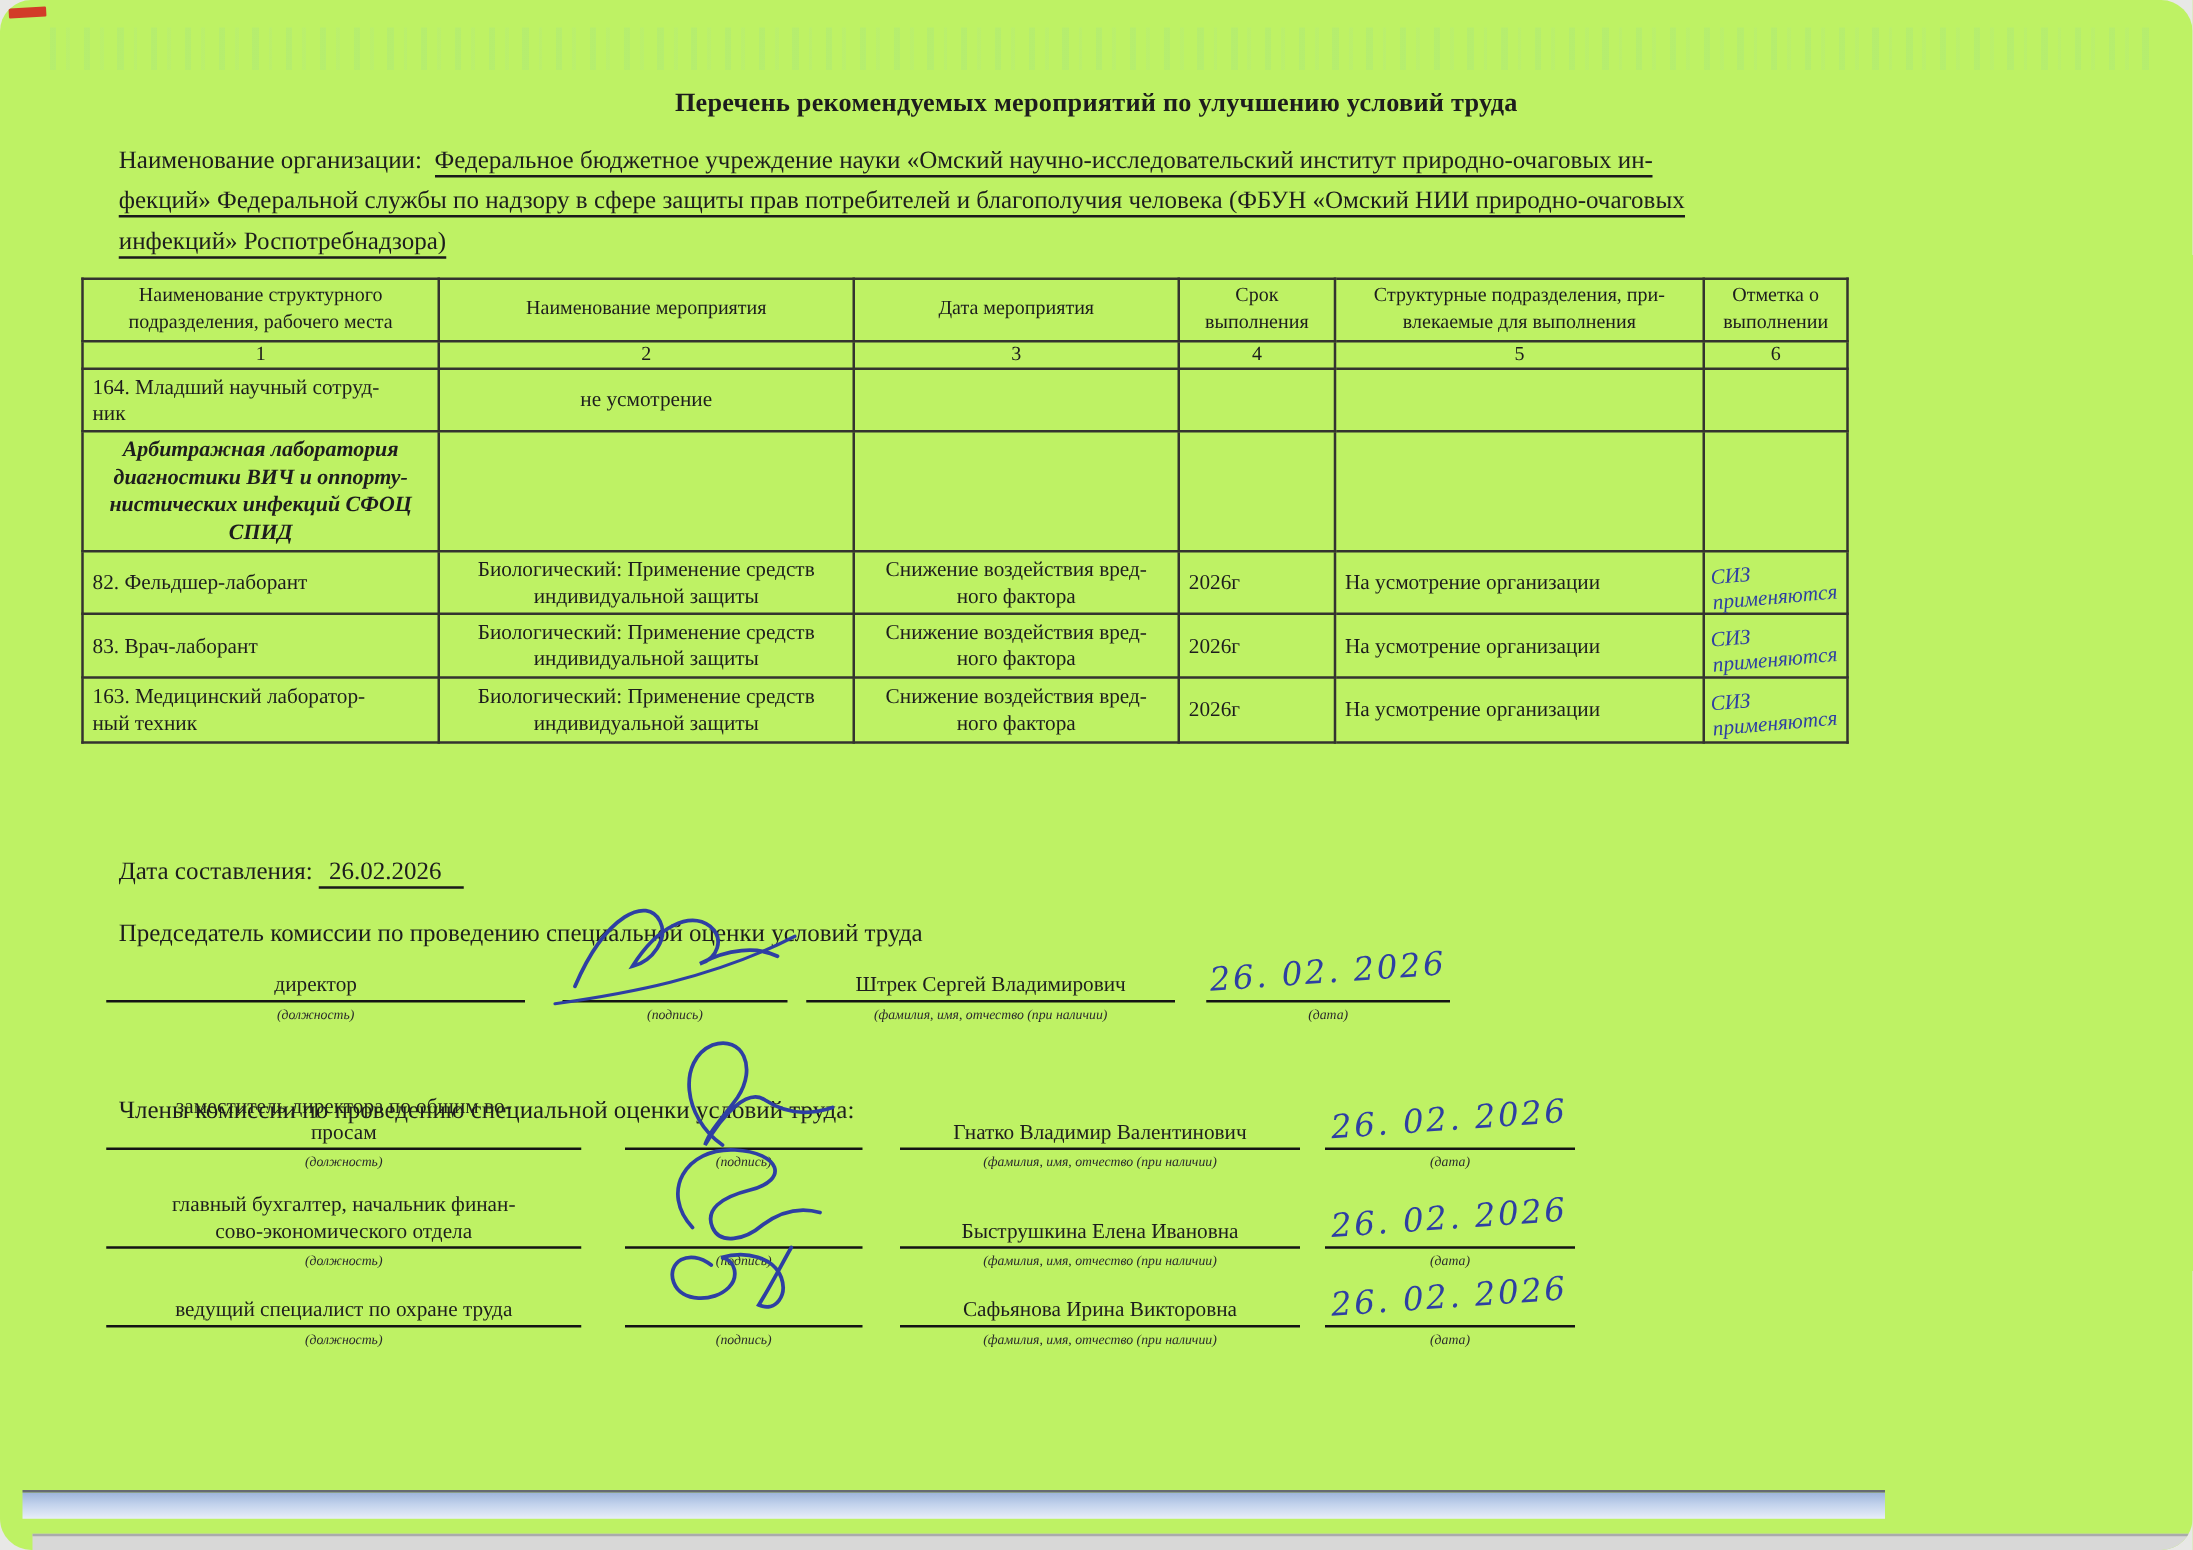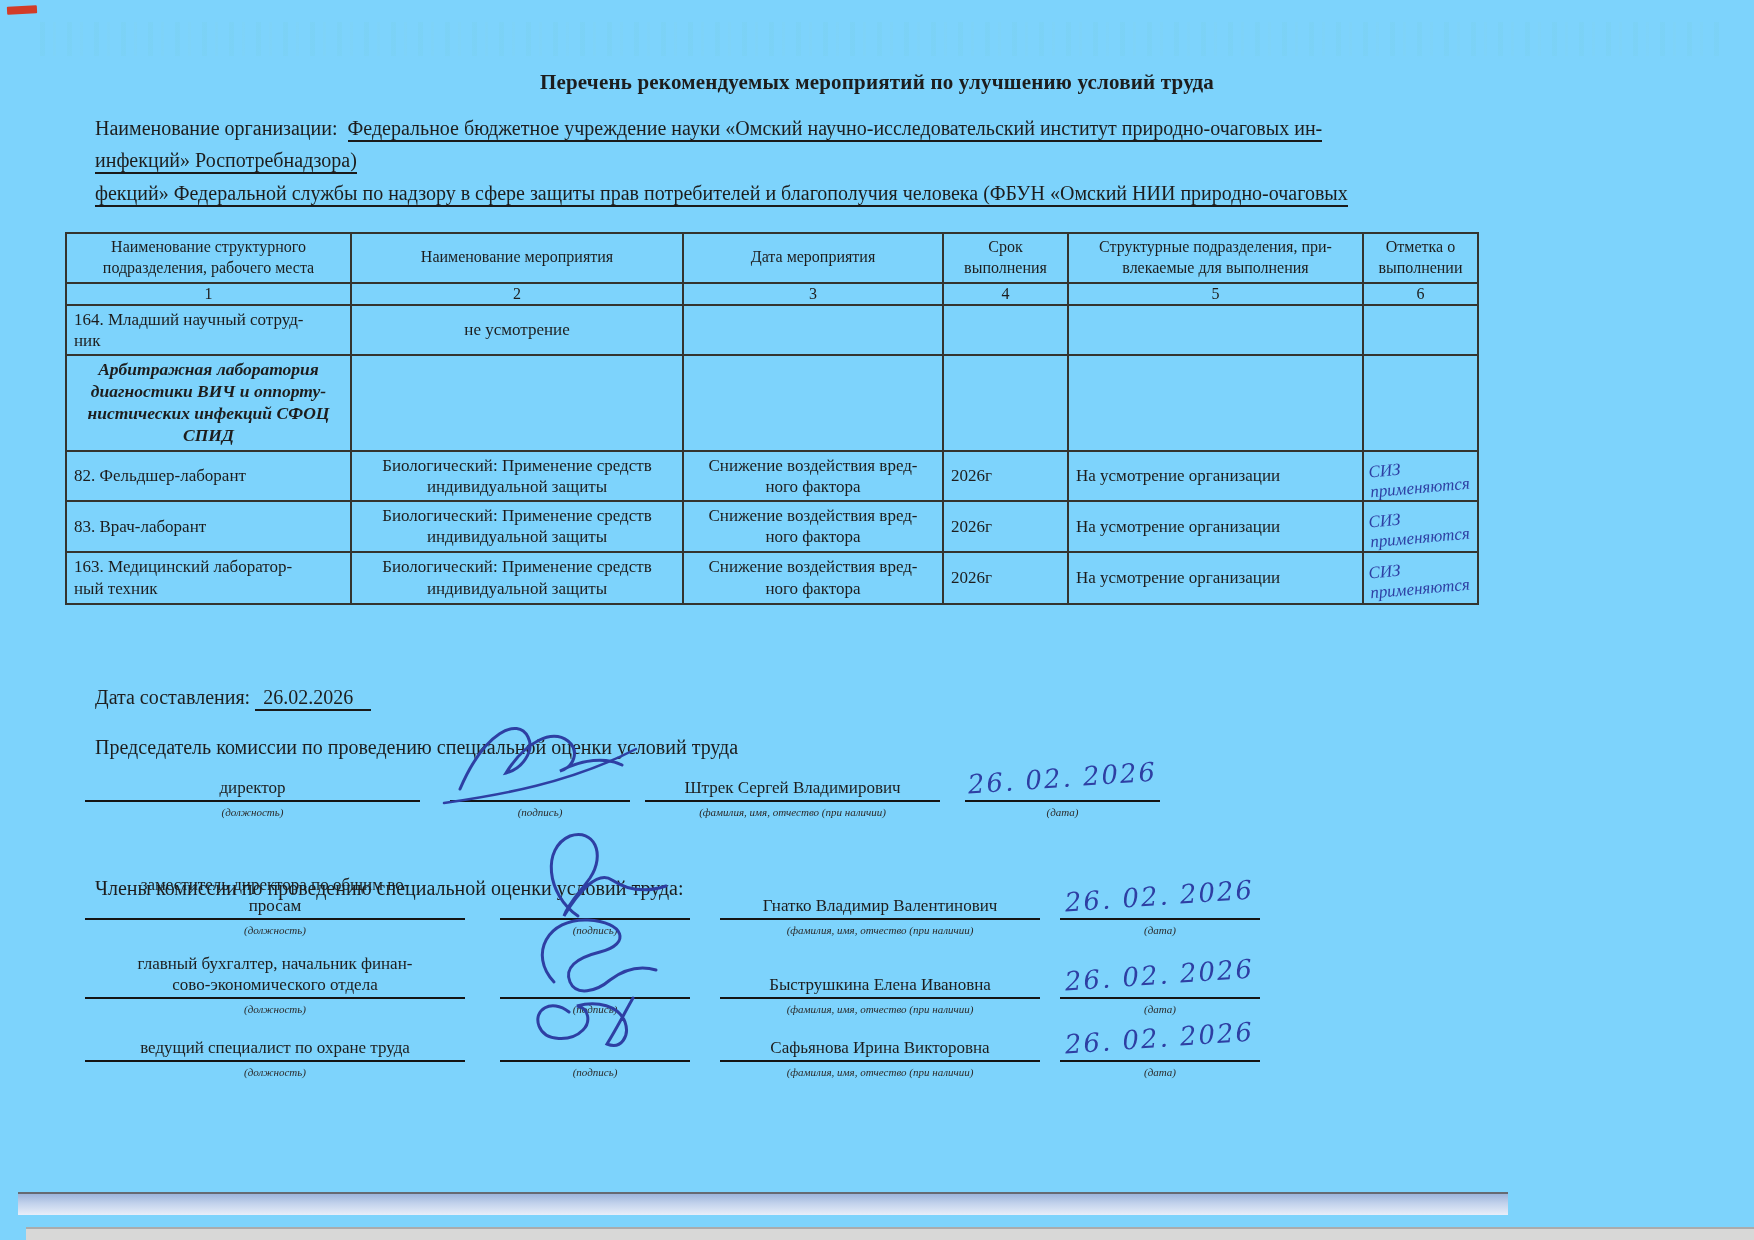--- a/index.html
+++ b/index.html
@@ -1,22 +1,23 @@
 <!DOCTYPE html>
 <html lang="ru"><head>
 <meta charset="utf-8">
 <style>
   html,body{margin:0;padding:0;background:#e8e8e6;}
   .page{
     position:relative;
     width:1754px;height:1240px;
-    background:#7dd3fc;
+    background:#bef264;
     overflow:hidden;
     font-family:"Liberation Serif","DejaVu Serif",serif;
     color:#1d1d1d;
+    border-radius:25px;
   }
   
   .noise-top{
     position:absolute;top:22px;left:40px;right:30px;height:34px;
     background:repeating-linear-gradient(90deg, rgba(110,200,195,.10) 0 5px, transparent 5px 13px,
                rgba(140,210,205,.07) 13px 16px, transparent 16px 27px);
     pointer-events:none;
   }
   .red-mark{
     position:absolute;top:6px;left:7px;width:30px;height:8px;
@@ -33,21 +34,21 @@
   }
   
   .title{
     position:absolute;top:70px;left:0;right:0;margin:0;
     text-align:center;font-size:21px;font-weight:bold;letter-spacing:.2px;
   }
   .org{position:absolute;top:112px;left:95px;width:1385px;font-size:20px;line-height:1.62;}
   .org .u{border-bottom:2px solid #1a1a1a;padding-bottom:1px;}
   
   table.main{
-    position:absolute;left:65px;top:232px;width:1412px;
+    position:absolute;left:65px;top:222px;width:1412px;
     border-collapse:collapse;table-layout:fixed;
   }
   table.main td,table.main th{
     border:2px solid #34342f;
     padding:3px 7px;vertical-align:middle;
     font-weight:normal;
   }
   table.main th{font-size:16px;line-height:1.3;text-align:center;}
   table.main td{font-size:17px;line-height:1.25;}
   .pre{white-space:pre-line;}
@@ -94,22 +95,22 @@
 
 <div class="page">
 
   <div class="noise-top"></div>
   <div class="red-mark"></div>
 
   <h1 class="title">Перечень рекомендуемых мероприятий по улучшению условий труда</h1>
 
   <div class="org">
     <div><span>Наименование организации:</span>&nbsp; <span class="u">Федеральное бюджетное учреждение науки «Омский научно-исследовательский институт природно-очаговых ин-</span></div>
+    <div><span class="u">фекций» Федеральной службы по надзору в сфере защиты прав потребителей и благополучия человека (ФБУН «Омский НИИ природно-очаговых</span></div>
     <div><span class="u">инфекций» Роспотребнадзора)</span></div>
-    <div><span class="u">фекций» Федеральной службы по надзору в сфере защиты прав потребителей и благополучия человека (ФБУН «Омский НИИ природно-очаговых</span></div>
   </div>
 
   <table class="main">
     <colgroup>
       <col style="width:285px">
         <col style="width:332px">
         <col style="width:260px">
       <col style="width:125px">
         <col style="width:295px">
         <col style="width:115px">

